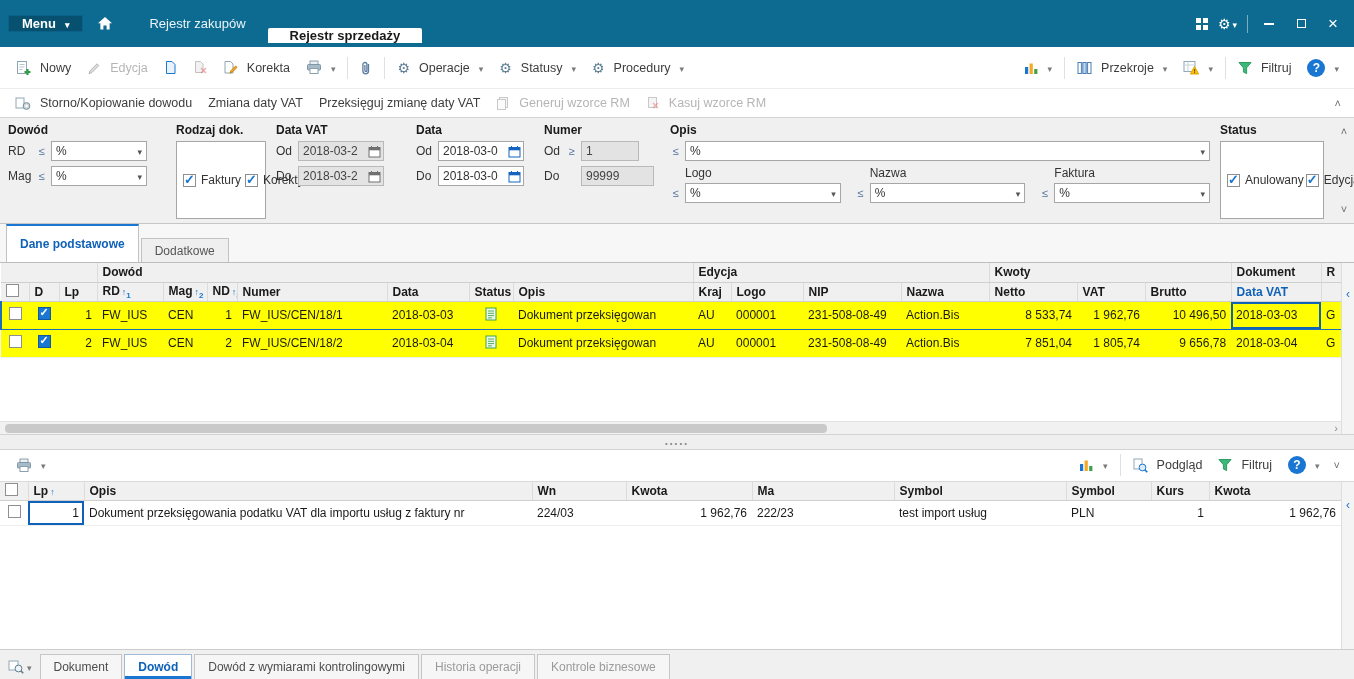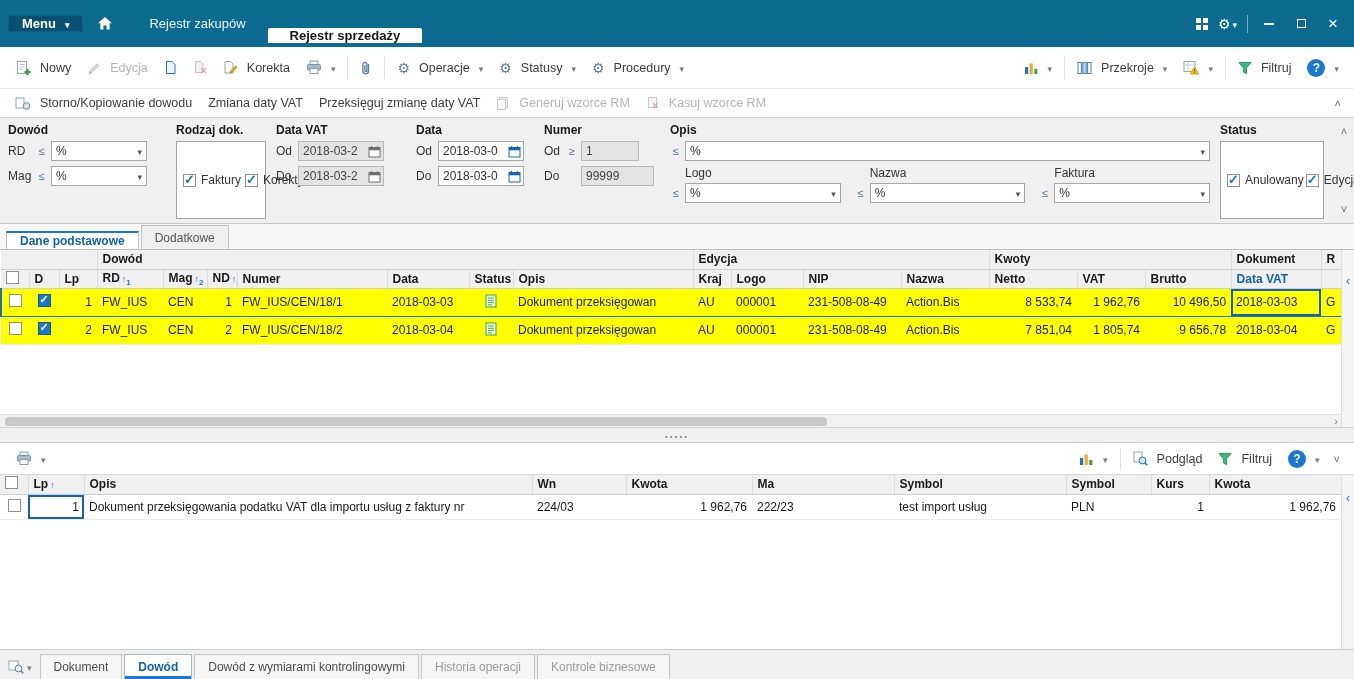--- a/index.html
+++ b/index.html
@@ -59,21 +59,21 @@
   .chk.filled{background:#1976d2;border-color:#125a9e}
   .chk.filled::after{content:"✓";position:absolute;left:1px;top:-2px;font-size:11px;font-weight:bold;color:#fff}
   .fchev-col{width:20px;display:flex;flex-direction:column;justify-content:space-between;align-items:center;padding:2px 0}
   .o3{display:flex;gap:14px}
   .ocol{flex:1;display:flex;flex-direction:column}
   .olabel{padding:0 0 3px 15px;color:#333}
 
   
   .gtabs{flex:0 0 26px;background:#f7f7f7;border-bottom:1px solid #bdbdbd;display:flex;align-items:flex-end;padding-left:6px}
   .gtab{display:flex;align-items:center;height:24px;padding:0 13px;border:1px solid #c2c2c2;border-bottom:none;background:#efefef;color:#555;margin-right:2px;cursor:pointer}
-  .gtab.active{background:#fff;color:#0f62b7;font-weight:bold;border-top:2px solid #1976d2;height:18px}
+  .gtab.active{background:#fff;color:#0f62b7;font-weight:bold;border-top:2px solid #1976d2;height:38px}
 
   
   .gridwrap{position:relative;display:flex;flex-direction:column;min-height:0;background:#fff}
   .gridwrap.upper{flex:1.02}
   .gridwrap.lower{flex:1}
   table.grid{border-collapse:collapse;table-layout:fixed;width:1341px;flex:0 0 auto}
   .grid th{background:#f0f0f0;border-right:1px solid #dcdcdc;border-bottom:1px solid #cfcfcf;height:19px;font-weight:bold;color:#1a1a1a;text-align:left;padding:0 5px;overflow:hidden;white-space:nowrap;font-size:12px}
   .grid td{height:28px;padding:0 5px;overflow:hidden;white-space:nowrap;border-bottom:1px solid #ededed;color:#1a1a1a}
   .grid.detail td{height:25px}
   tr.hl td{background:#ffff00}

